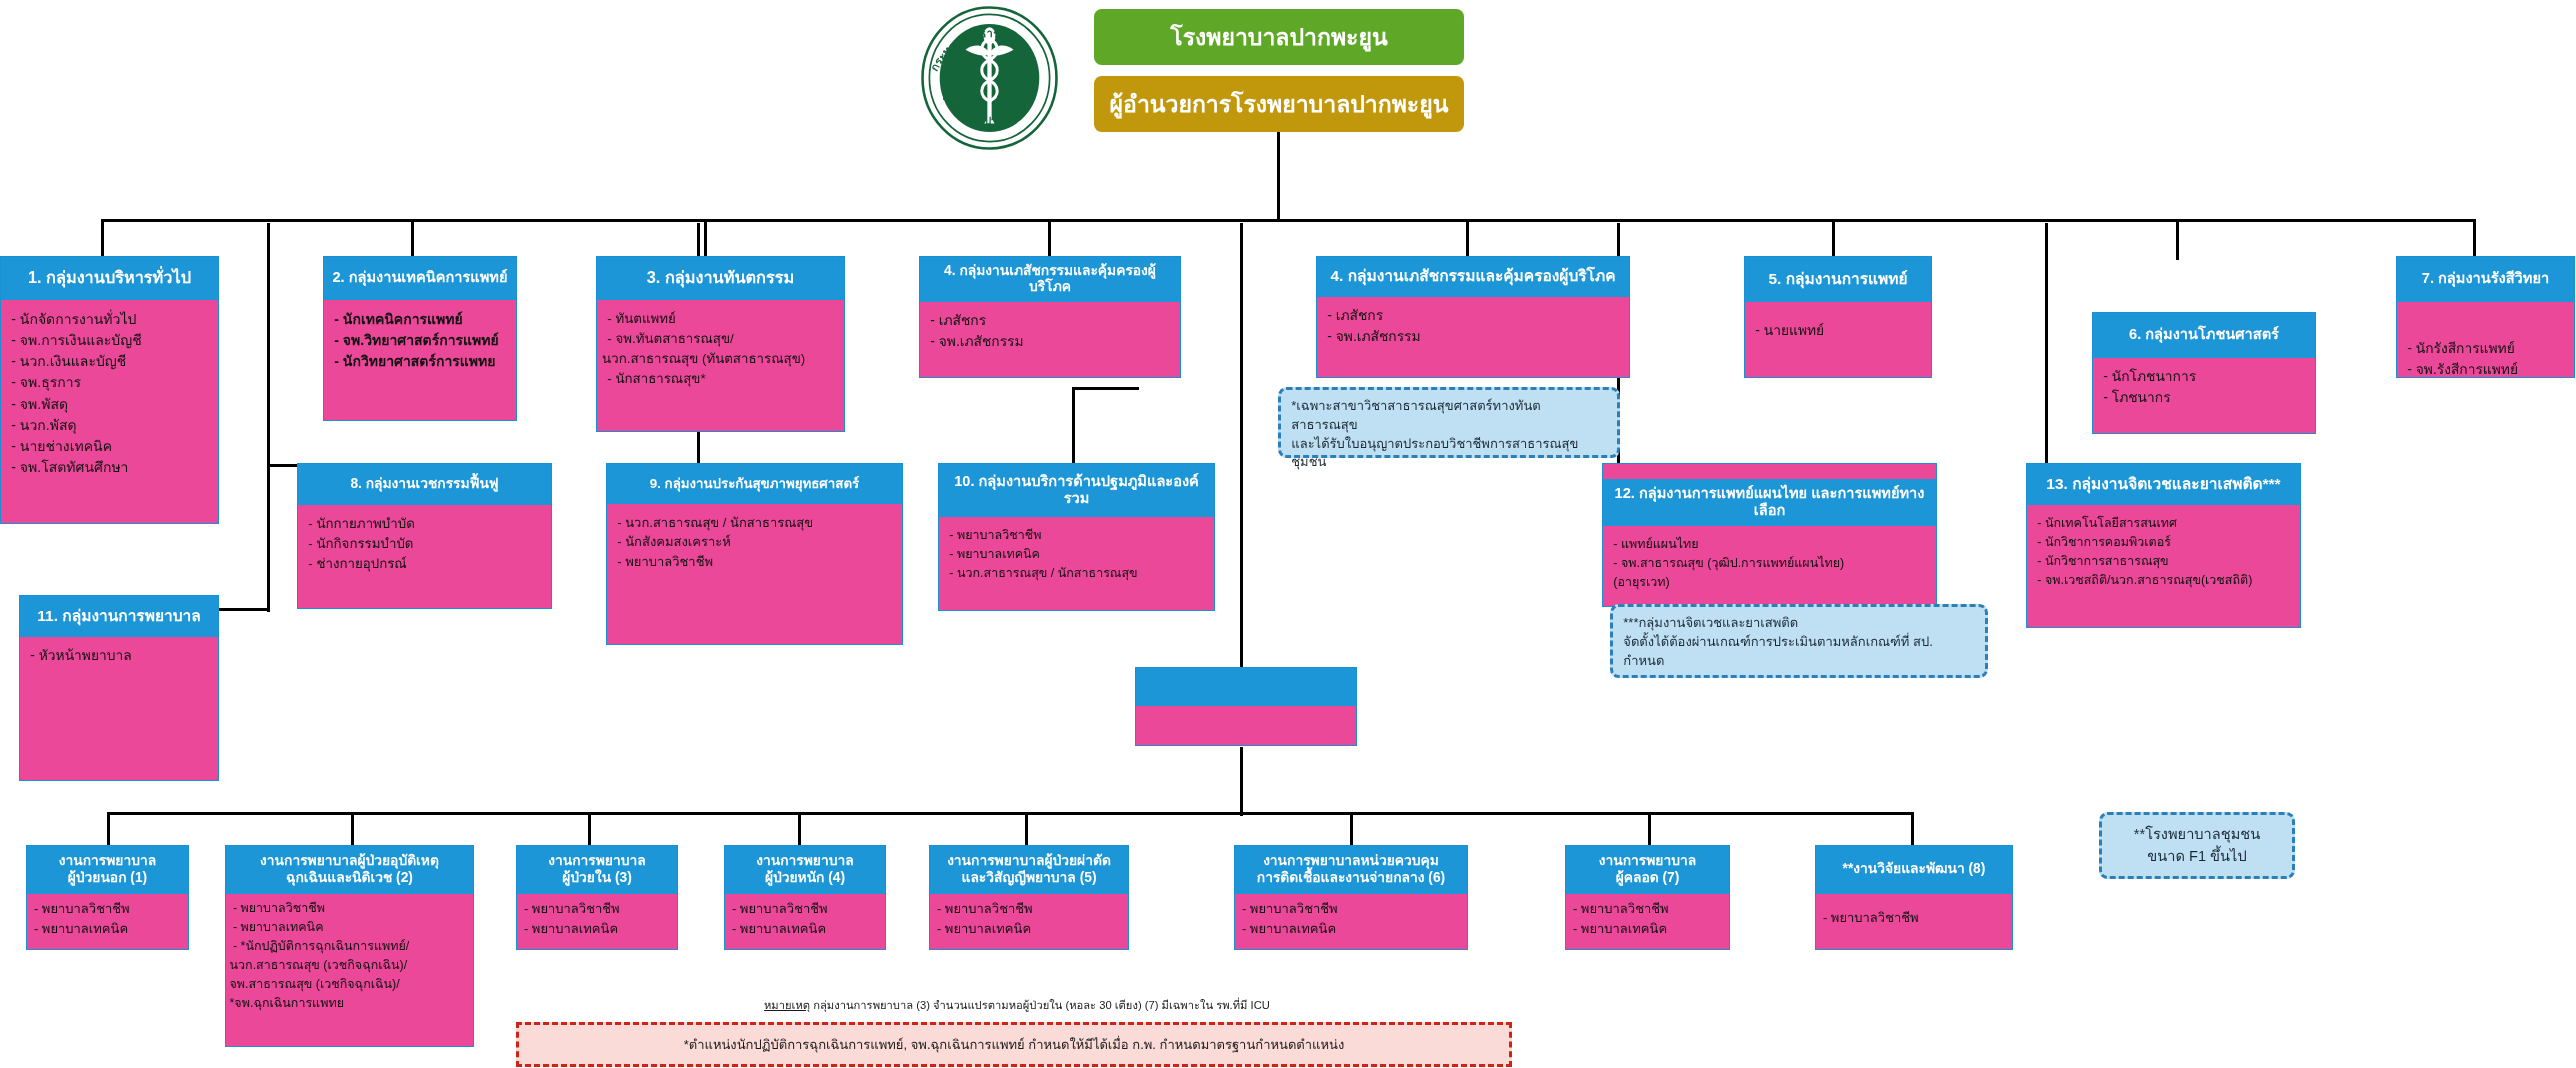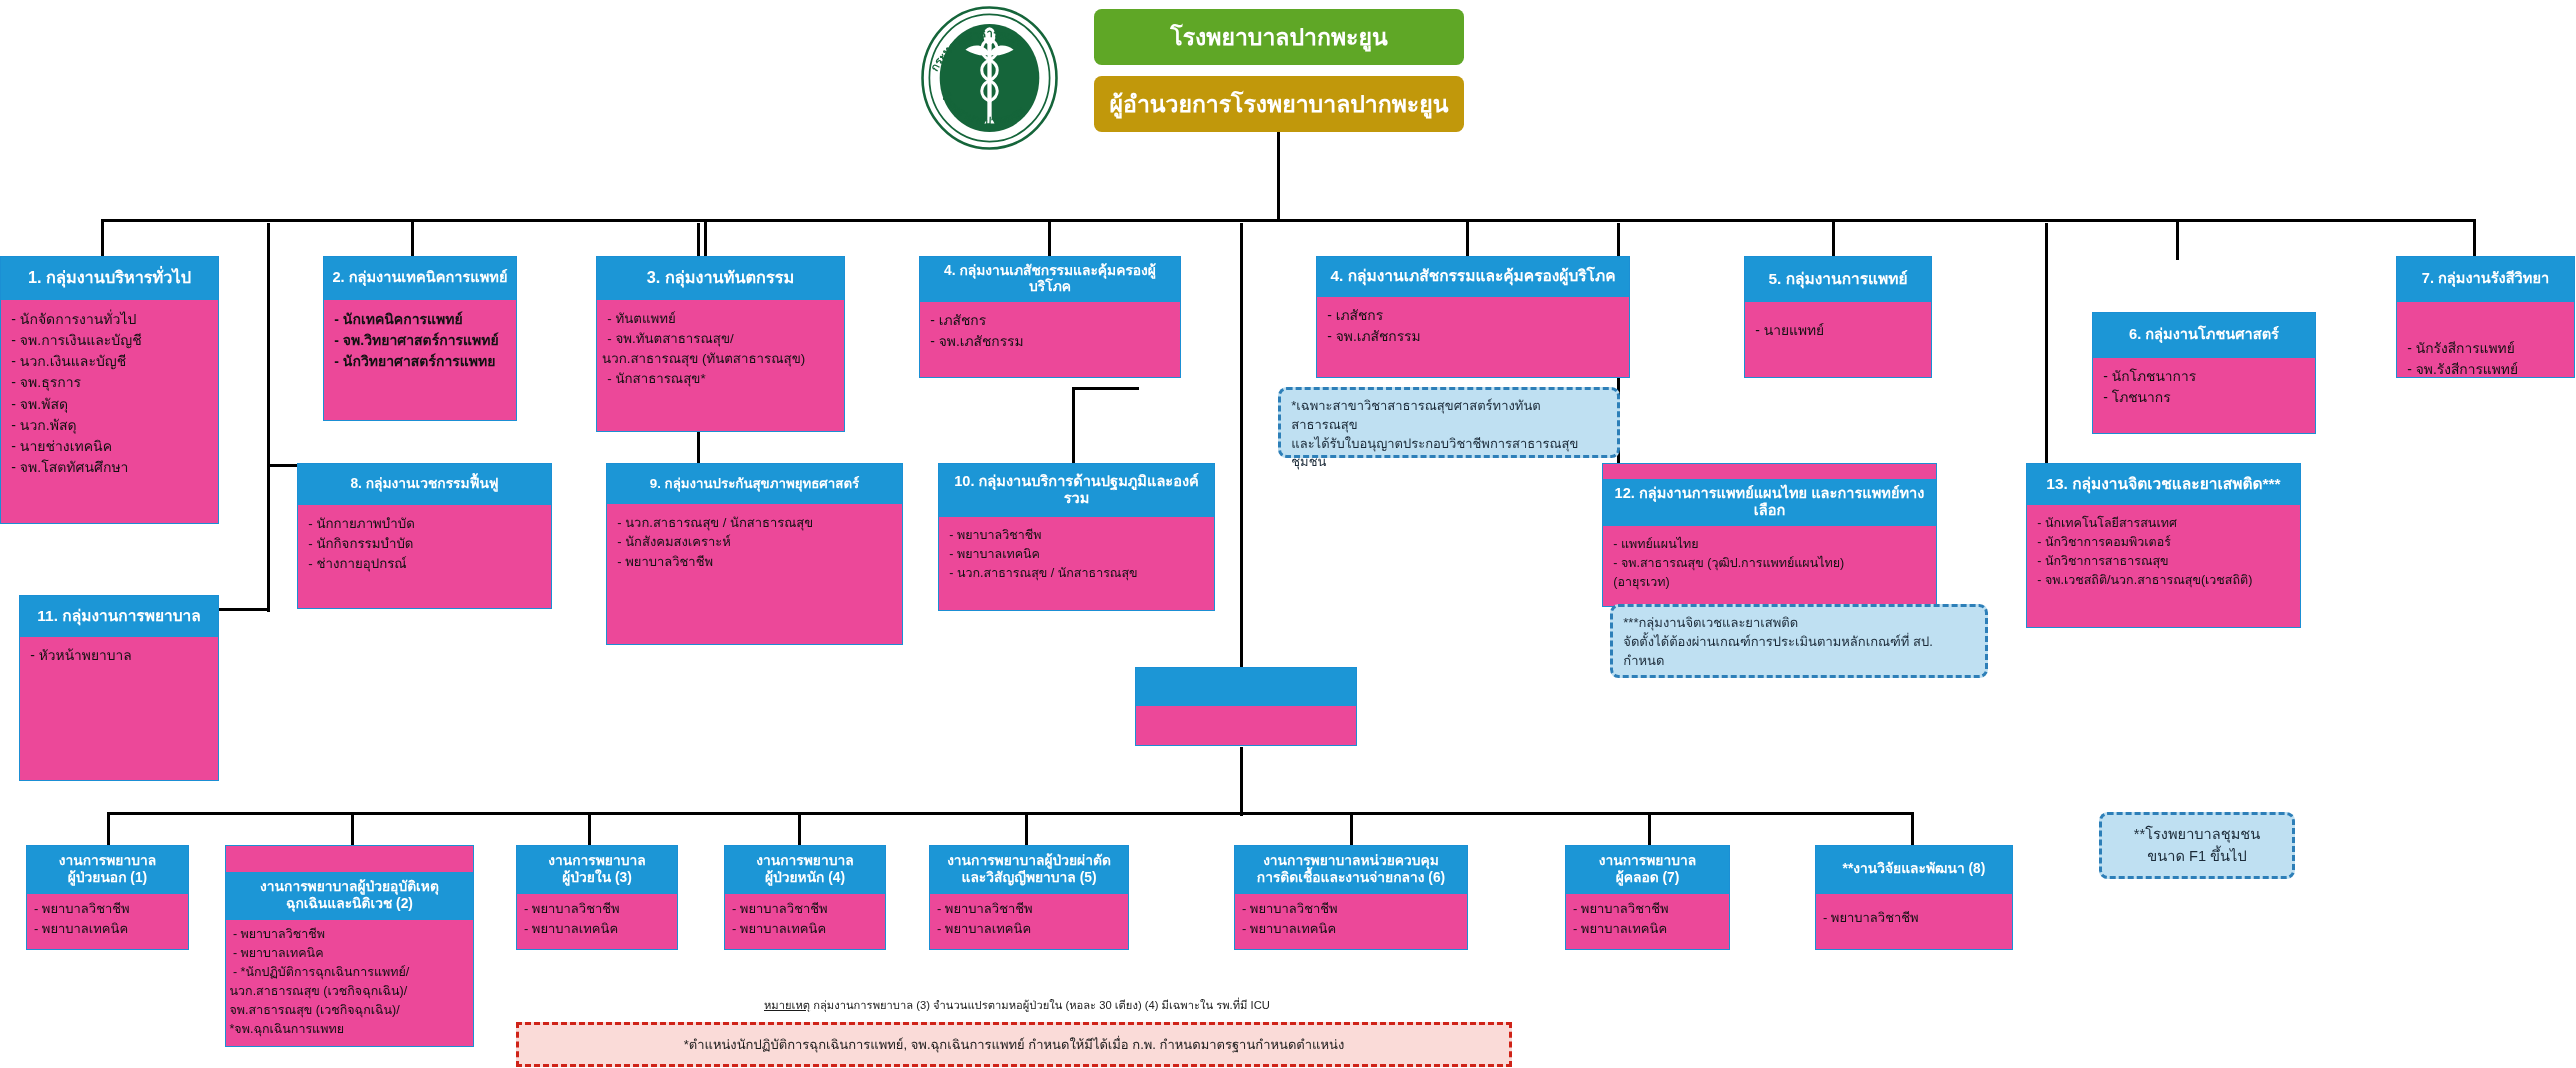--- a/index.html
+++ b/index.html
@@ -294,21 +294,21 @@
   <div class="box" style="left:26px; top:845px; width:163px; height:105px;">
     <div class="hdr" style="font-size:13.8px; min-height:48px; white-space:pre-line; display:flex; align-items:center; justify-content:center;">งานการพยาบาล
 ผู้ป่วยนอก (1)</div>
     <div class="body" style="font-size:13px; line-height:1.65; padding:5.2px 6.9px;">
       <div class="li">- พยาบาลวิชาชีพ</div>
       <div class="li">- พยาบาลเทคนิค</div>
     </div>
   </div>
 
   <div class="box" style="left:225px; top:845px; width:249px; height:202px;">
-    <div class="hdr" style="font-size:13.8px; min-height:48px; white-space:pre-line; display:flex; align-items:center; justify-content:center;margin-top:26px;">งานการพยาบาลผู้ป่วยอุบัติเหตุ
+    <div class="hdr" style="font-size:13.8px; min-height:48px; white-space:pre-line; display:flex; align-items:center; justify-content:center;">งานการพยาบาลผู้ป่วยอุบัติเหตุ
 ฉุกเฉินและนิติเวช (2)</div>
     <div class="body" style="font-size:12.5px; line-height:1.62; padding:5.2px 6.9px;">
       <div class="li">- พยาบาลวิชาชีพ</div>
       <div class="li">- พยาบาลเทคนิค</div>
       <div class="li">- *นักปฏิบัติการฉุกเฉินการแพทย์/</div>
       <div class="li" style="margin-left:-3.4px;">นวก.สาธารณสุข (เวชกิจฉุกเฉิน)/</div>
       <div class="li" style="margin-left:-3.4px;">จพ.สาธารณสุข (เวชกิจฉุกเฉิน)/</div>
       <div class="li" style="margin-left:-3.4px;">*จพ.ฉุกเฉินการแพทย</div>
     </div>
   </div>
@@ -359,21 +359,21 @@
   </div>
 
   <div class="box" style="left:1815px; top:845px; width:198px; height:105px;">
     <div class="hdr" style="font-size:13.8px; min-height:48px; white-space:pre-line; display:flex; align-items:center; justify-content:center;">**งานวิจัยและพัฒนา (8)</div>
     <div class="body" style="font-size:13px; line-height:1.65; padding:13.8px 6.9px;">
       <div class="li">- พยาบาลวิชาชีพ</div>
     </div>
   </div>
 
   <div class="footnote" style="left:764px; top:996px; font-size:11.2px;">
-    <span class="u">หมายเหตุ</span><span> กลุ่มงานการพยาบาล (3) จำนวนแปรตามหอผู้ป่วยใน (หอละ 30 เตียง) (4) มีเฉพาะใน รพ.ที่มี ICU</span>
+    <span class="u">หมายเหตุ</span><span> กลุ่มงานการพยาบาล (3) จำนวนแปรตามหอผู้ป่วยใน (หอละ 30 เตียง) (7) มีเฉพาะใน รพ.ที่มี ICU</span>
   </div>
 
   <div class="pinknote" style="left:516px; top:1022px; width:996px; height:45px; font-size:13px;">
     <span>*ตำแหน่งนักปฏิบัติการฉุกเฉินการแพทย์, จพ.ฉุกเฉินการแพทย์ กำหนดให้มีได้เมื่อ ก.พ. กำหนดมาตรฐานกำหนดตำแหน่ง</span>
   </div>
 
 </div>
 
 
 </body></html>

